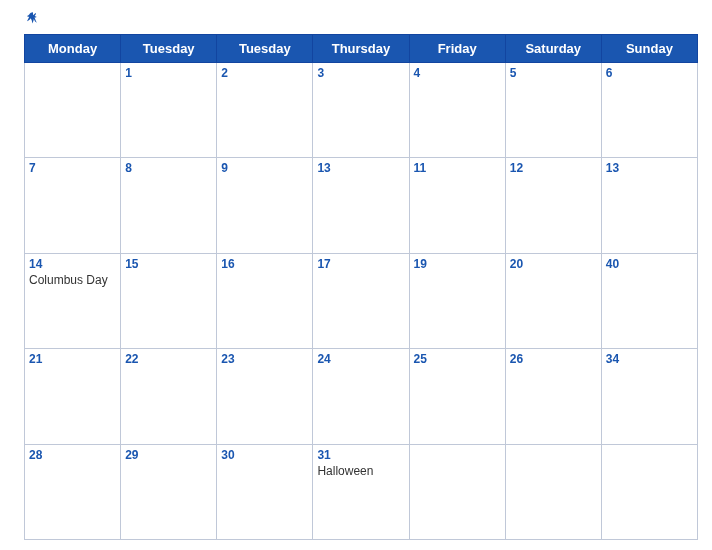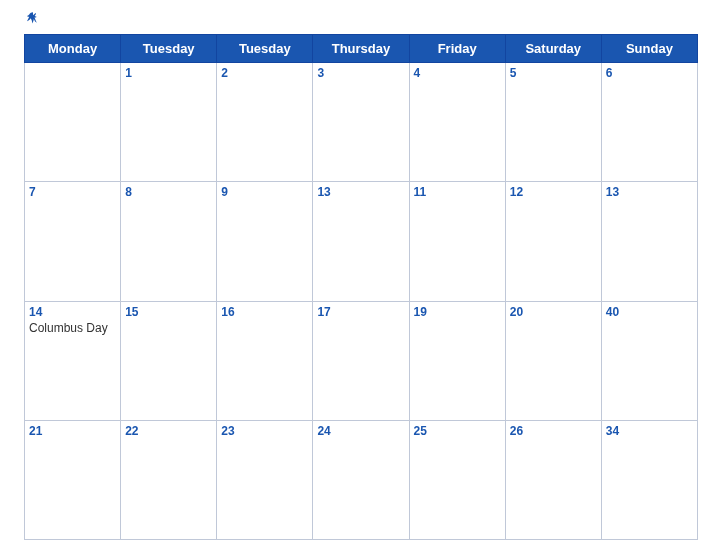--- a/index.html
+++ b/index.html
@@ -226,15 +226,33 @@
           <td>
             <span class="day-number">25</span>
           </td>
           <td>
             <span class="day-number">26</span>
           </td>
           <td>
             <span class="day-number">34</span>
           </td>
         </tr>
+        <tr>
+          <td>
+            <span class="day-number">28</span>
+          </td>
+          <td>
+            <span class="day-number">29</span>
+          </td>
+          <td>
+            <span class="day-number">30</span>
+          </td>
+          <td>
+            <span class="day-number">31</span>
+            <div class="holiday-name">Halloween</div>
+          </td>
+          <td></td>
+          <td></td>
+          <td></td>
+        </tr>
       </tbody>
   </table>
 </div>
 
 </body></html>

